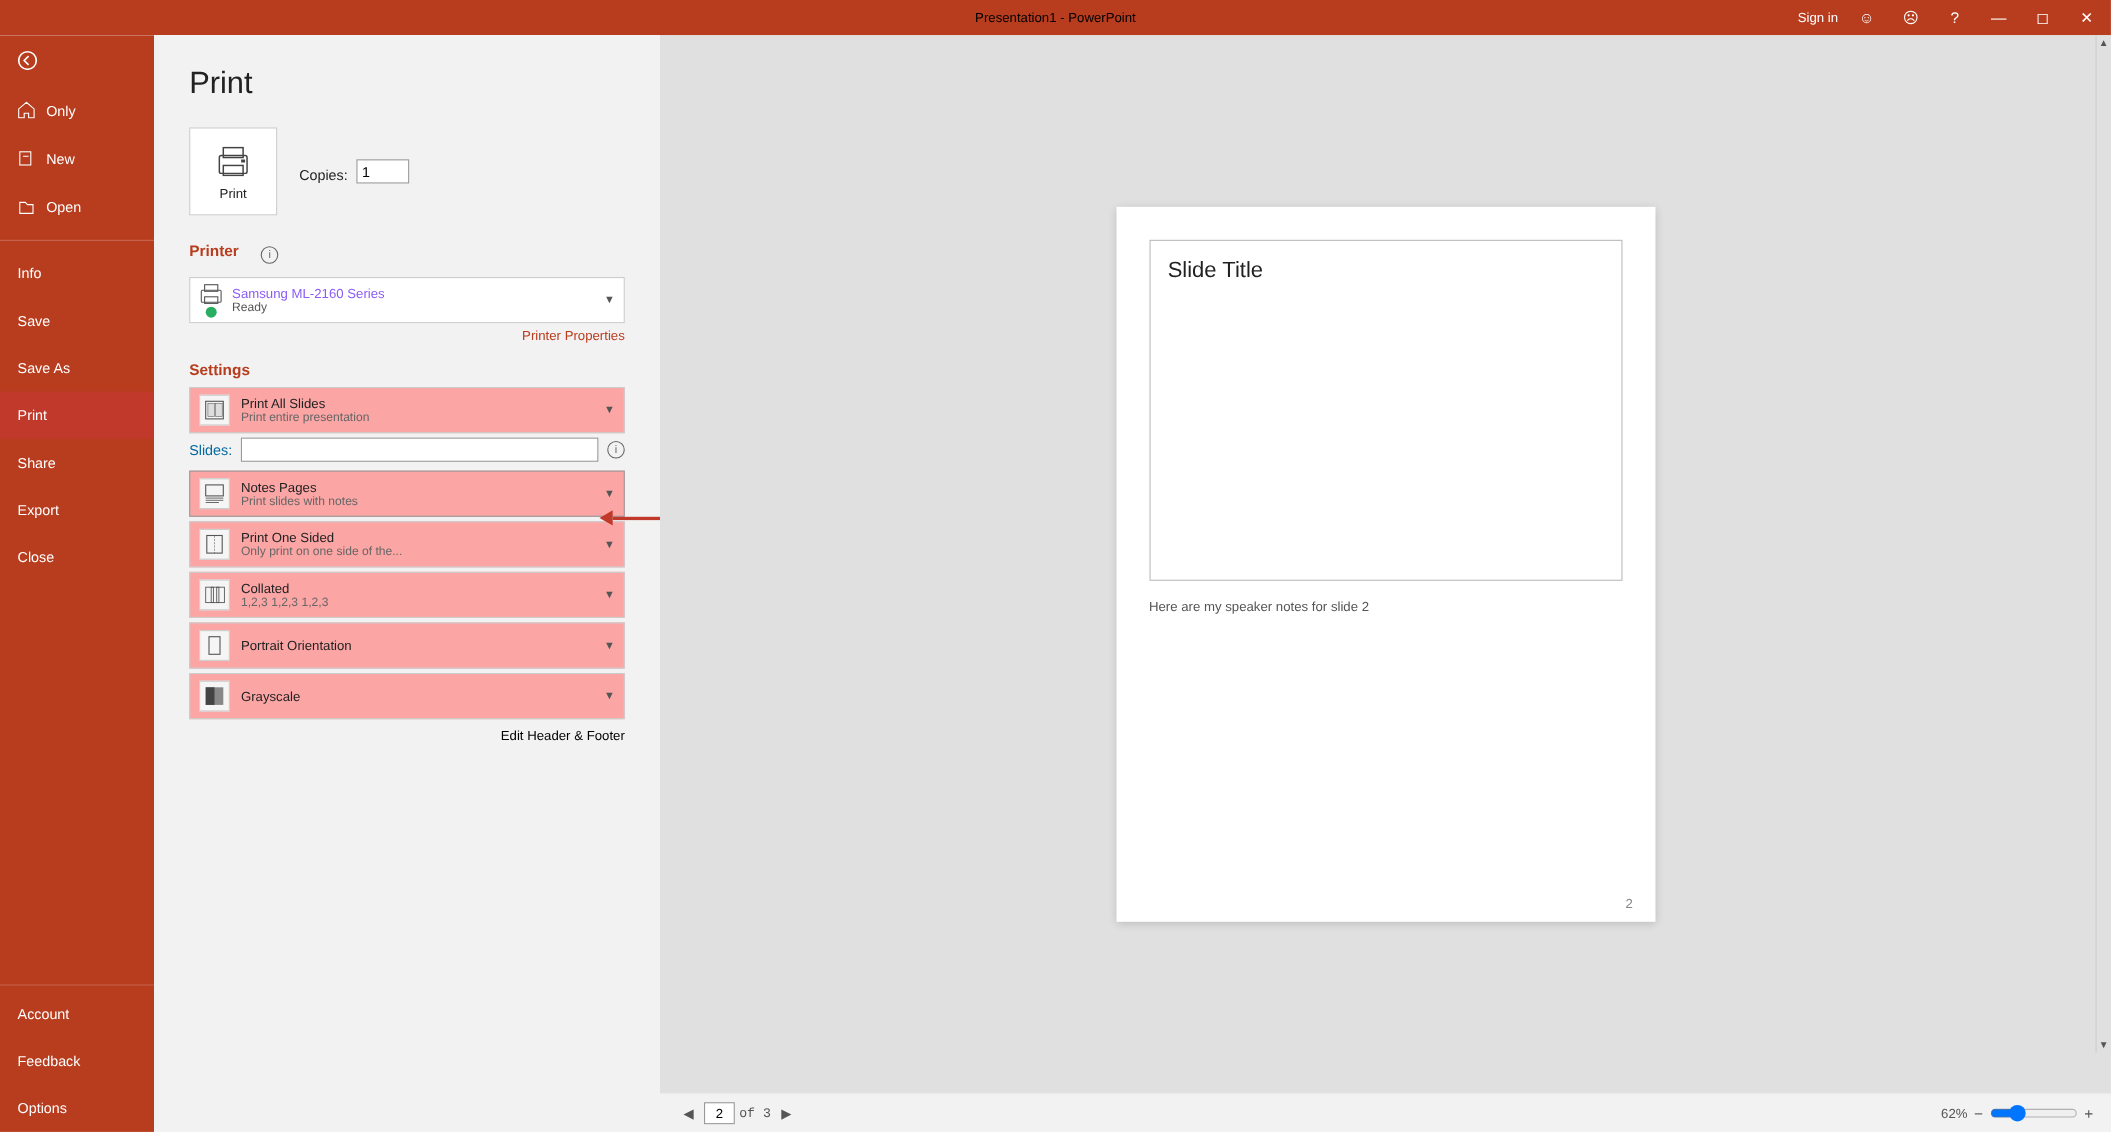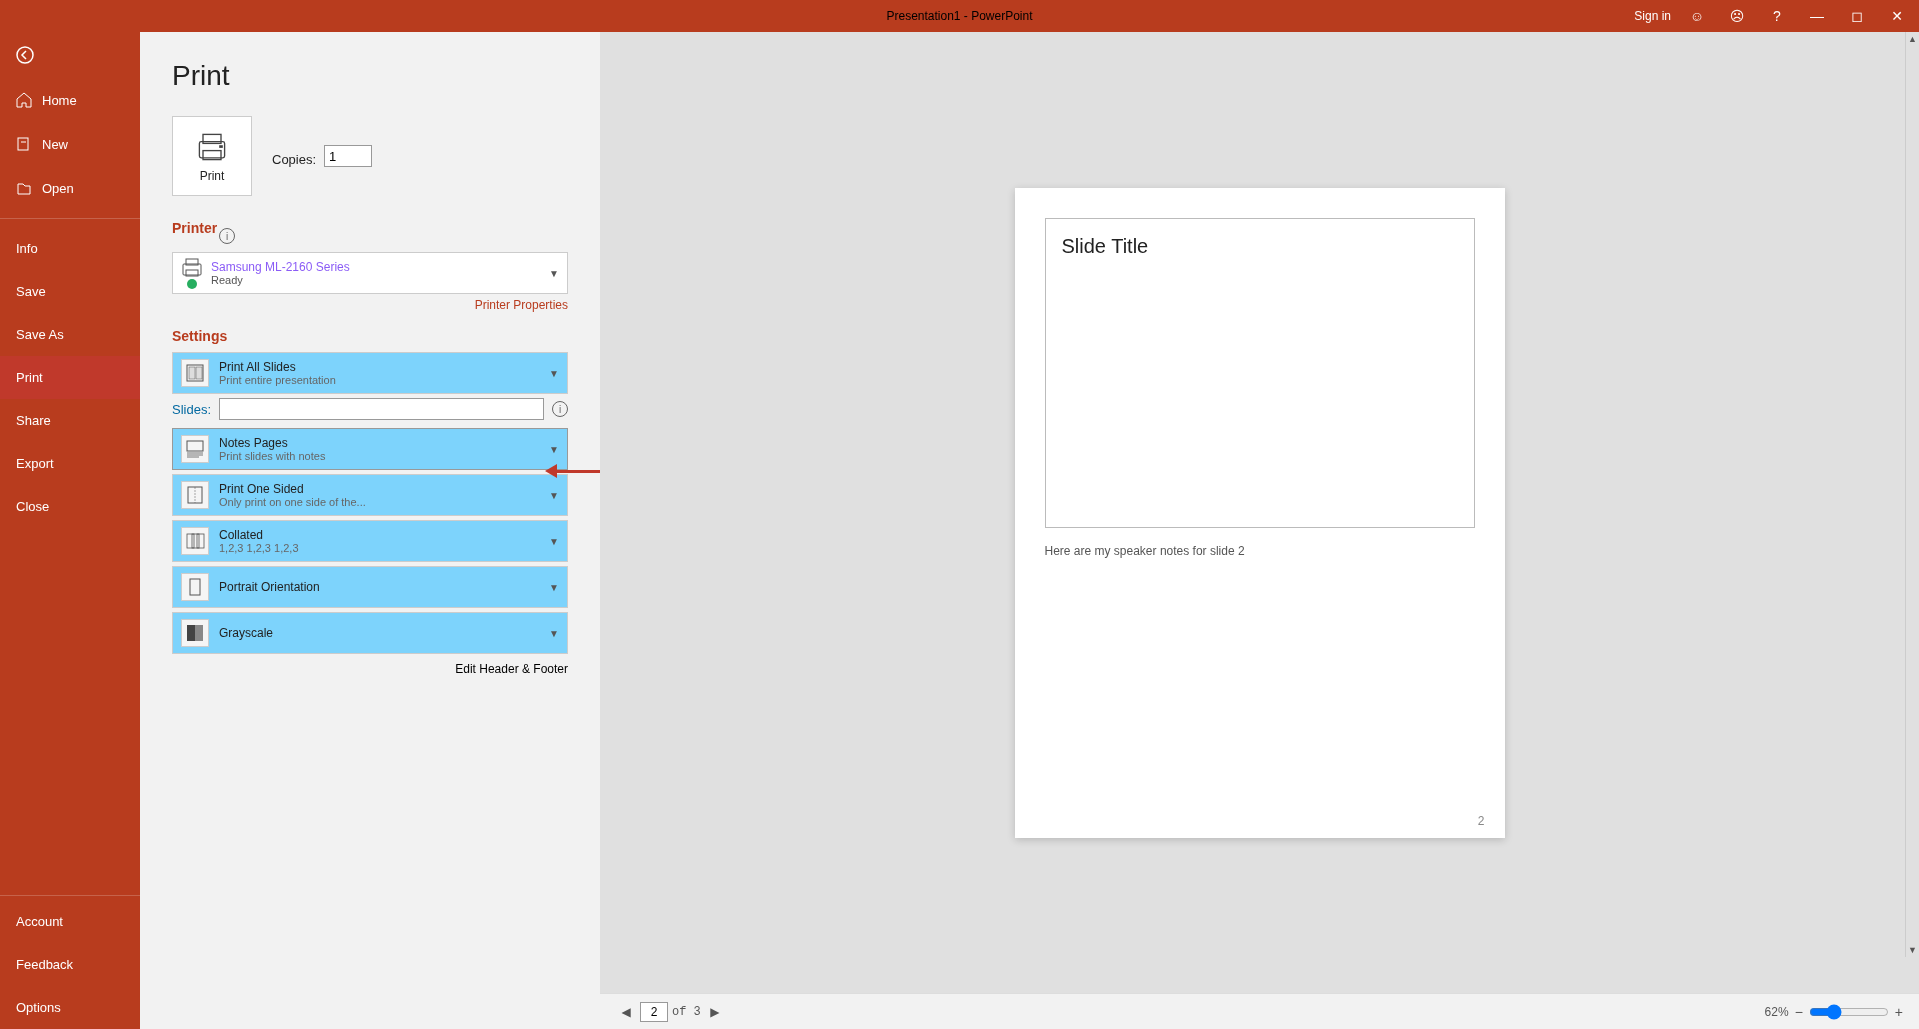--- a/index.html
+++ b/index.html
@@ -196,21 +196,21 @@
       background: #fff;
       padding: 0 4px;
       font-size: 12px;
     }
 
     
     .settings-dropdown {
       display: flex;
       align-items: center;
       border: 1px solid #ccc;
-      background: #7dd3fc;
+      background: #fca5a5;
       min-height: 42px;
       padding: 6px 8px;
       margin-bottom: 4px;
       cursor: pointer;
       position: relative;
     }
     .settings-dropdown.highlighted {
       border: 1px solid #ccc;
     }
     .dd-icon-area {
@@ -404,21 +404,21 @@
       <svg width="18" height="18" viewBox="0 0 18 18">
         <circle cx="9" cy="9" r="8" stroke="white" stroke-width="1.5" fill="none"></circle>
         <polyline points="10,5 6,9 10,13" stroke="white" stroke-width="1.5" fill="none"></polyline>
       </svg>
     </div>
 
     <div class="sidebar-nav-item">
       <svg width="16" height="16" viewBox="0 0 16 16">
           <path d="M8 1L1 7v8h5v-4h4v4h5V7z" stroke="white" stroke-width="1" fill="none"></path>
         </svg>
-      <span>Home</span>
+      <span>Only</span>
     </div>
     <div class="sidebar-nav-item">
       <svg width="16" height="16" viewBox="0 0 16 16">
           <rect x="2" y="2" width="10" height="12" stroke="white" stroke-width="1" fill="none"></rect>
           <line x1="5" y1="6" x2="10" y2="6" stroke="white" stroke-width="1"></line>
         </svg>
       <span>New</span>
     </div>
     <div class="sidebar-nav-item">
       <svg width="16" height="16" viewBox="0 0 16 16">
@@ -479,21 +479,21 @@
           </svg>
           <span class="print-btn-label">Print</span>
         </div>
         <div class="copies-area">
           <span class="copies-label">Copies:</span>
           <input class="copies-input" type="number" value="1" min="1" style="">
         </div>
       </div>
 
       <div>
-        <div style="display:flex;align-items:flex-end;gap:2px;margin-bottom:8px;">
+        <div style="display:flex;align-items:center;gap:20px;margin-bottom:8px;">
           <span class="section-title">Printer</span>
           <span class="info-icon">i</span>
         </div>
         <div class="printer-select-row">
           <div class="printer-icon-area">
             <svg width="22" height="20" viewBox="0 0 22 20">
               <rect x="2" y="7" width="18" height="11" rx="1" stroke="#555" stroke-width="1" fill="none"></rect>
               <rect x="5" y="2" width="12" height="6" stroke="#555" stroke-width="1" fill="none"></rect>
               <rect x="5" y="13" width="12" height="6" stroke="#555" stroke-width="1" fill="none"></rect>
             </svg>

